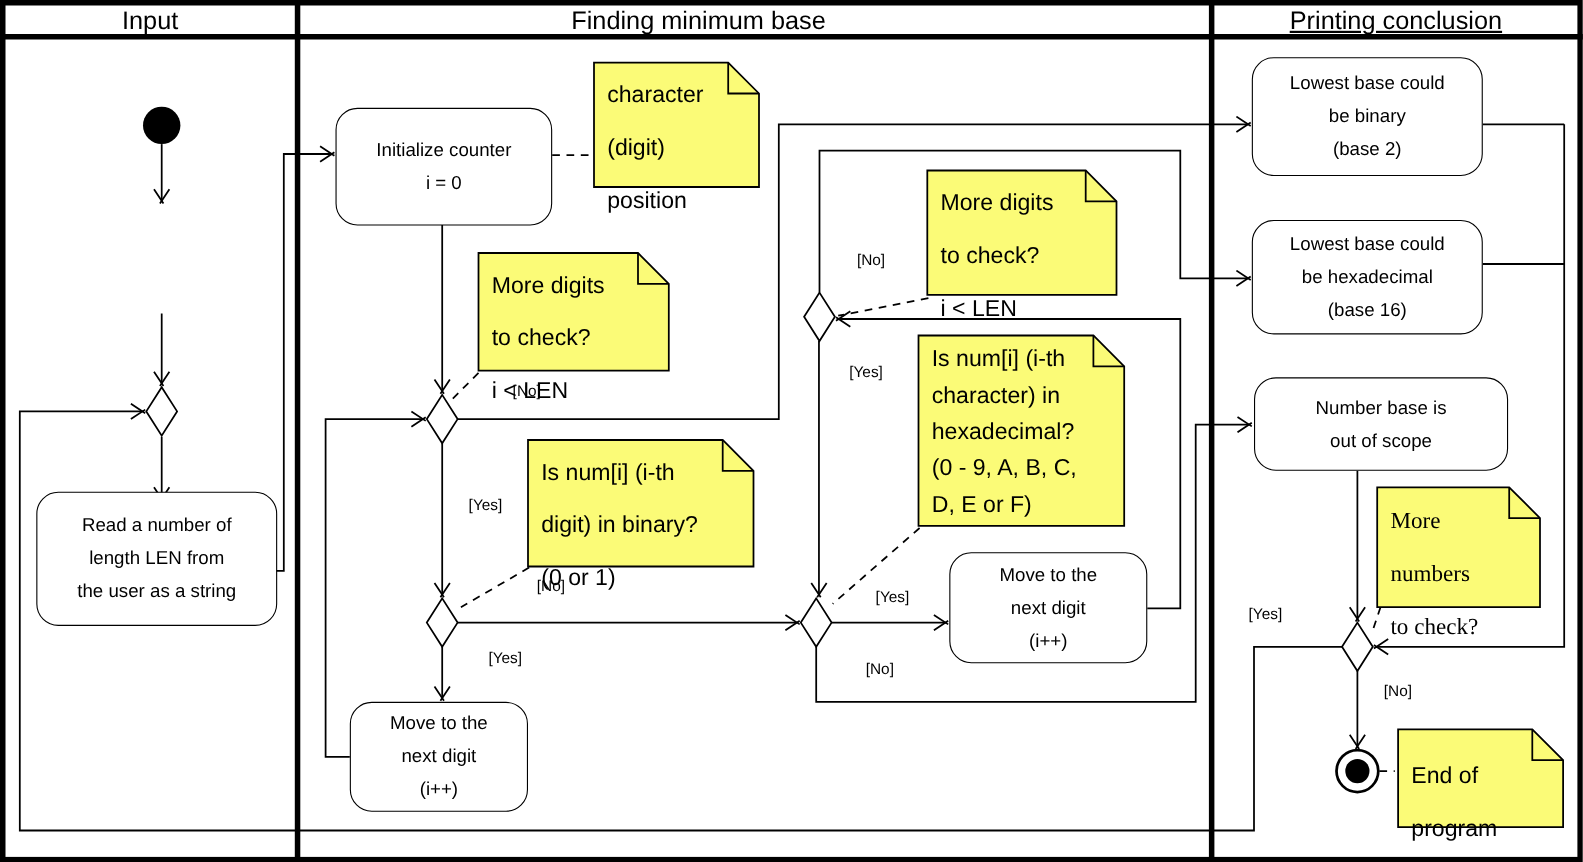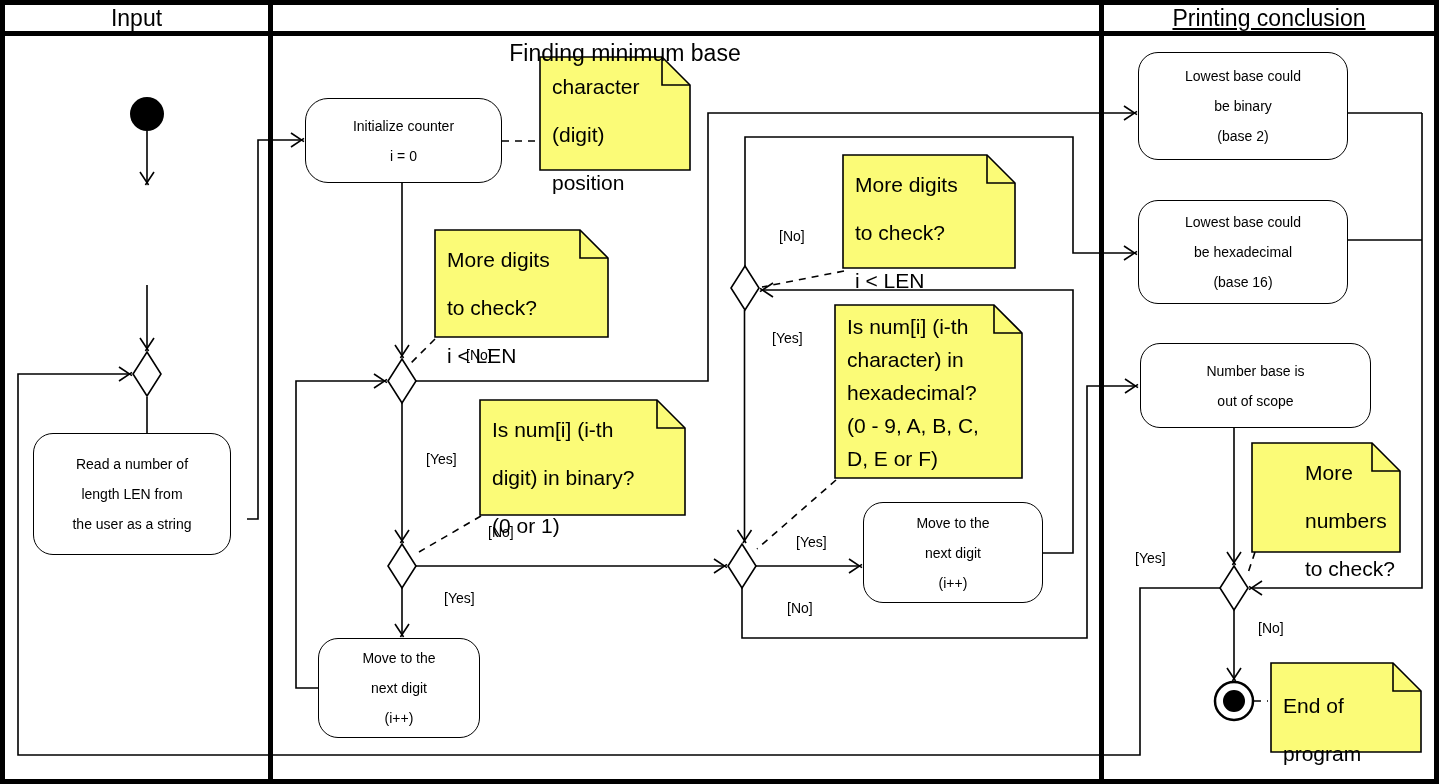--- a/index.html
+++ b/index.html
@@ -14,21 +14,21 @@
   .canvas svg{position:absolute;left:0;top:0;}
   .lane-title{
     position:absolute;top:4px;height:28px;
     display:flex;align-items:center;justify-content:center;
     font-size:23px;
   }
   .node{
     position:absolute;box-sizing:border-box;
     background:#fff;border:1.5px solid #000;border-radius:20px;
     display:flex;align-items:center;justify-content:center;
-    text-align:center;font-size:14px;line-height:30px;
+    text-align:center;font-size:17px;line-height:30px;
     white-space:pre-line;
   }
   .note-text{
     position:absolute;font-size:21px;line-height:48px;
     white-space:pre-line;
   }
   .note-text.small{line-height:33px;}
   .guard{position:absolute;font-size:14px;}
 </style>
 </head>
@@ -107,27 +107,27 @@
       <polygon points="742,544 756,566 742,588 728,566"></polygon>
       <polygon points="1234,566 1248,588 1234,610 1220,588"></polygon>
     </g>
 
     <circle cx="147" cy="114" r="17" fill="#000"></circle>
     <circle cx="1234" cy="701" r="19" fill="#fff" stroke="#000" stroke-width="2.5"></circle>
     <circle cx="1234" cy="701" r="11" fill="#000"></circle>
   </svg>
 
   <div class="lane-title" style="left:5px;width:263px;">Input</div>
-  <div class="lane-title" style="left:267px;width:716px;margin-top:35px;">Finding minimum base</div>
+  <div class="lane-title" style="left:277px;width:716px;">Finding minimum base</div>
   <div class="lane-title" style="left:1104px;width:330px;text-decoration:underline;">Printing conclusion</div>
 
-  <div class="node" style="left:33px;top:433px;width:198px;height:122px;">Read a number of
+  <div class="node" style="left:33px;top:447px;width:219px;height:122px;">Read a number of
 length LEN from
 the user as a string</div>
-  <div class="node" style="left:305px;top:98px;width:197px;height:85px;border-radius:23px;">Initialize counter
+  <div class="node" style="left:305px;top:98px;width:197px;height:107px;">Initialize counter
 i = 0</div>
   <div class="node" style="left:318px;top:638px;width:162px;height:100px;">Move to the
 next digit
 (i++)</div>
   <div class="node" style="left:863px;top:502px;width:180px;height:101px;">Move to the
 next digit
 (i++)</div>
   <div class="node" style="left:1138px;top:52px;width:210px;height:108px;">Lowest base could
 be binary
 (base 2)</div>
@@ -147,21 +147,21 @@
 digit) in binary?
 (0 or 1)</div>
   <div class="note-text" style="left:855px;top:161px;width:155px;">More digits
 to check?
 i &lt; LEN</div>
   <div class="note-text small" style="left:847px;top:310px;width:170px;">Is num[i] (i-th
 character) in
 hexadecimal?
 (0 - 9, A, B, C,
 D, E or F)</div>
-  <div class="note-text" style="left:1305px;top:449px;width:130px;">More
+  <div class="note-text" style="left:1264px;top:449px;width:130px;font-family:Liberation Serif, serif;">More
 numbers
 to check?</div>
   <div class="note-text" style="left:1283px;top:682px;width:130px;">End of
 program</div>
 
   <span class="guard" style="left:466px;top:347px;">[No]</span>
   <span class="guard" style="left:426px;top:451px;">[Yes]</span>
   <span class="guard" style="left:488px;top:524px;">[No]</span>
   <span class="guard" style="left:444px;top:590px;">[Yes]</span>
   <span class="guard" style="left:779px;top:228px;">[No]</span>

